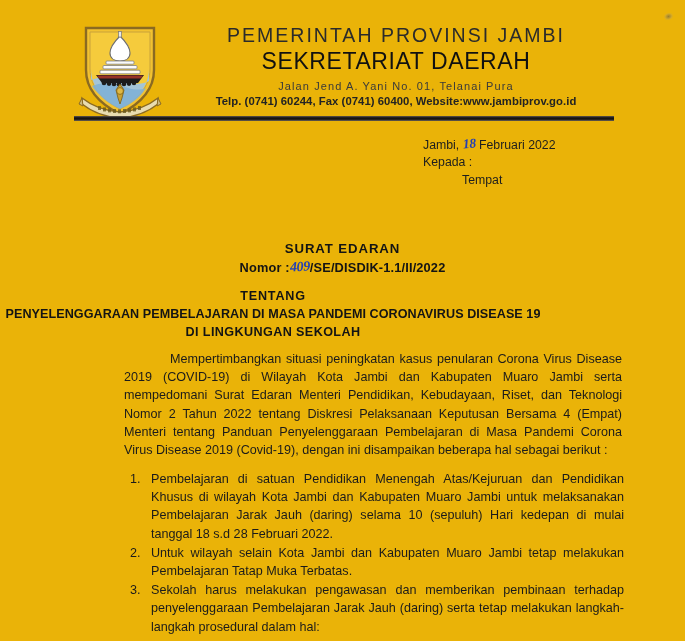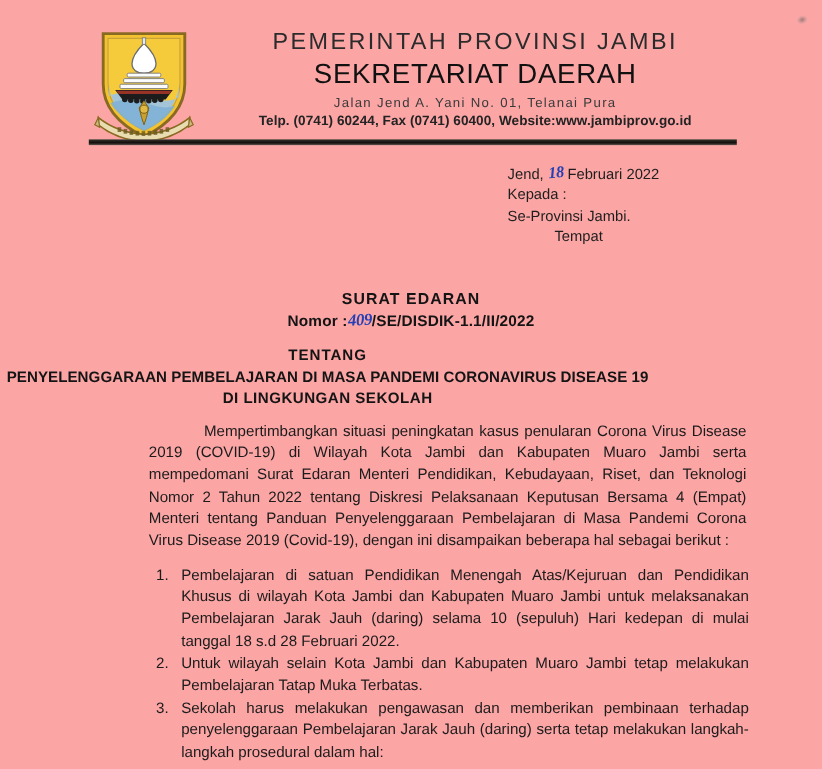--- a/index.html
+++ b/index.html
@@ -15,21 +15,21 @@
     overflow: hidden;
     font-family: "Liberation Sans", sans-serif;
     color: #1c1c1c;
     -webkit-font-smoothing: antialiased;
   }
 
   
   #page {
     position: absolute;
     inset: 0;
-    background: #fca5a5;
+    background: #eab308;
   }
 
   
   .smudge {
     position: absolute;
     left: 664px;
     top: 13px;
     width: 9px;
     height: 7px;
     border-radius: 50%;
@@ -329,23 +329,22 @@
       <div class="lh-line1">PEMERINTAH PROVINSI JAMBI</div>
       <div class="lh-line2">SEKRETARIAT DAERAH</div>
       <div class="lh-line3">Jalan Jend A. Yani No. 01, Telanai Pura</div>
       <div class="lh-line4">Telp. (0741) 60244, Fax (0741) 60400, Website:www.jambiprov.go.id</div>
     </div>
 
     <div class="rule"></div>
   </div>
 
   <div class="addr-block">
-    <div class="addr-date"><span>Jend,</span> <span class="ink ink-date">18</span> <span>Februari 2022</span></div>
+    <div class="addr-date"><span>Jambi,</span> <span class="ink ink-date">18</span> <span>Februari 2022</span></div>
     <div class="addr-kepada">Kepada :</div>
-    <div class="addr-prov">Se-Provinsi Jambi.</div>
     <div class="addr-tempat">Tempat</div>
   </div>
 
   <div class="title-block">
     <div class="t-surat">SURAT EDARAN</div>
     <div class="t-nomor"><span>Nomor :</span><span class="ink ink-num">409</span><span>/SE/DISDIK-1.1/II/2022</span></div>
   </div>
 
   <div class="tentang-block">
     <div class="t-tentang">TENTANG</div>

